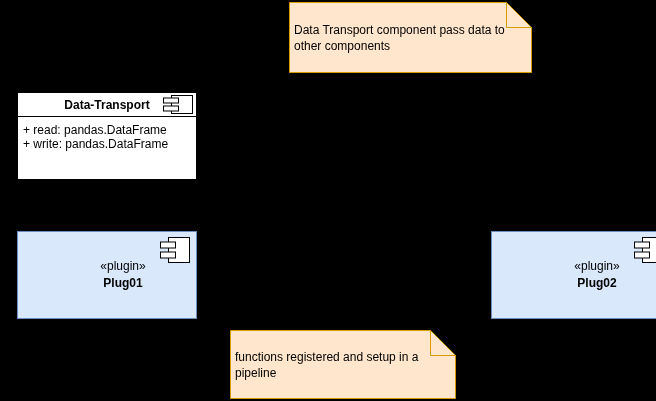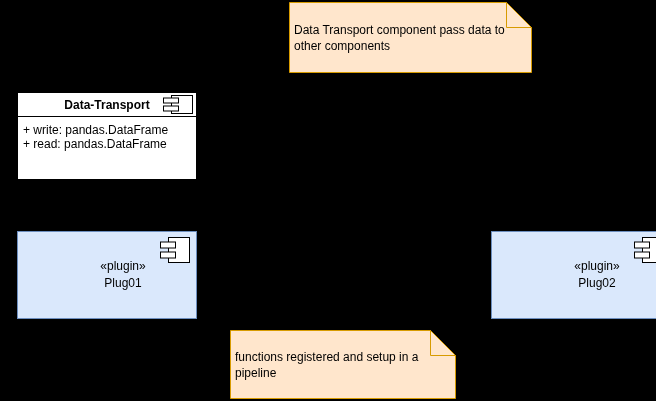--- a/index.html
+++ b/index.html
@@ -69,21 +69,21 @@
     padding-left: 32px;
   }
   .plug01 { left: 1px; }
   .plug02 { left: 475px; }
   .plugin .uml-icon {
     position: absolute;
     right: 6px; top: 5px;
     width: 30px; height: 26px;
   }
   .plug-text { line-height: 17px; }
-  .plug-name { font-weight: normal; }
+  .plug-name { font-weight: bold; }
 
   .uml-icon svg { display: block; width: 100%; height: 100%; }
 </style>
 </head>
 <body>
 
 <div class="canvas">
 
   <div class="note note-top">
     <svg width="243" height="71" viewBox="0 0 243 71">
@@ -98,22 +98,22 @@
       <span class="component-title">Data-Transport</span>
       <span class="uml-icon">
         <svg viewBox="0 0 30 19" preserveAspectRatio="none">
           <rect x="8.5" y="0.5" width="21" height="18" fill="#ffffff" stroke="#000000"></rect>
           <rect x="0.5" y="3" width="15" height="5" fill="#ffffff" stroke="#000000"></rect>
           <rect x="0.5" y="11" width="15" height="5" fill="#ffffff" stroke="#000000"></rect>
         </svg>
       </span>
     </div>
     <div class="component-body">
+      <div class="attr">+ read: pandas.DataFrame</div>
       <div class="attr">+ write: pandas.DataFrame</div>
-      <div class="attr">+ read: pandas.DataFrame</div>
     </div>
   </div>
 
   <div class="plugin plug01">
     <span class="uml-icon">
       <svg viewBox="0 0 30 26" preserveAspectRatio="none">
         <rect x="8.5" y="0.5" width="21" height="25" fill="#ffffff" stroke="#000000"></rect>
         <rect x="0.5" y="5" width="15" height="6" fill="#ffffff" stroke="#000000"></rect>
         <rect x="0.5" y="15" width="15" height="6" fill="#ffffff" stroke="#000000"></rect>
       </svg>

